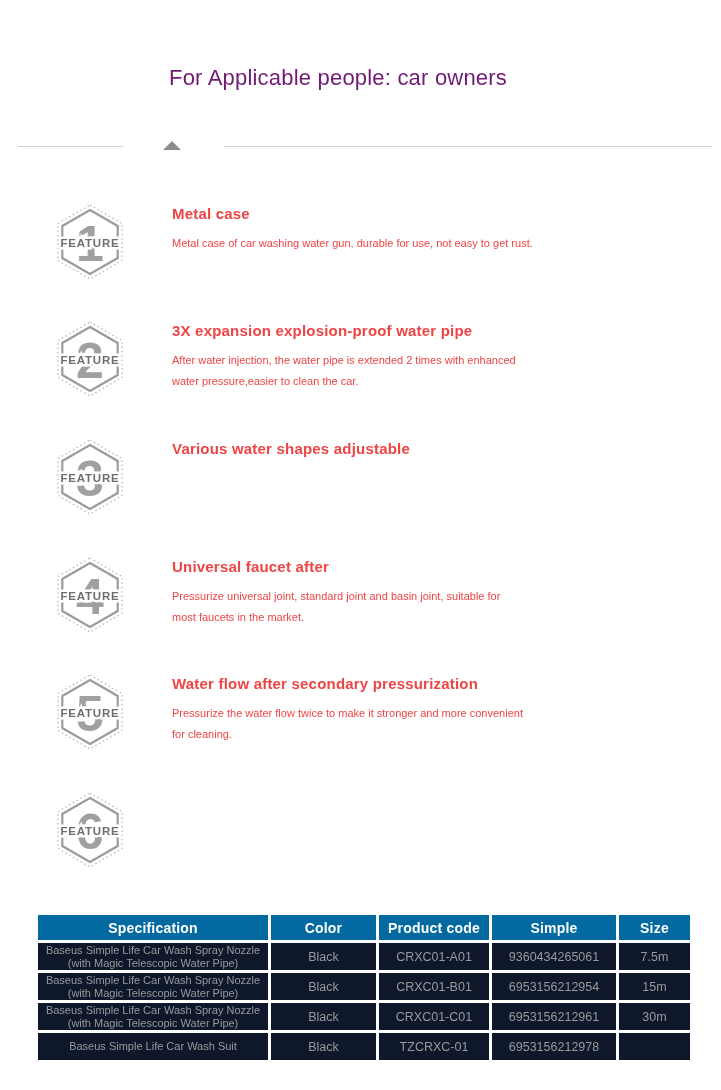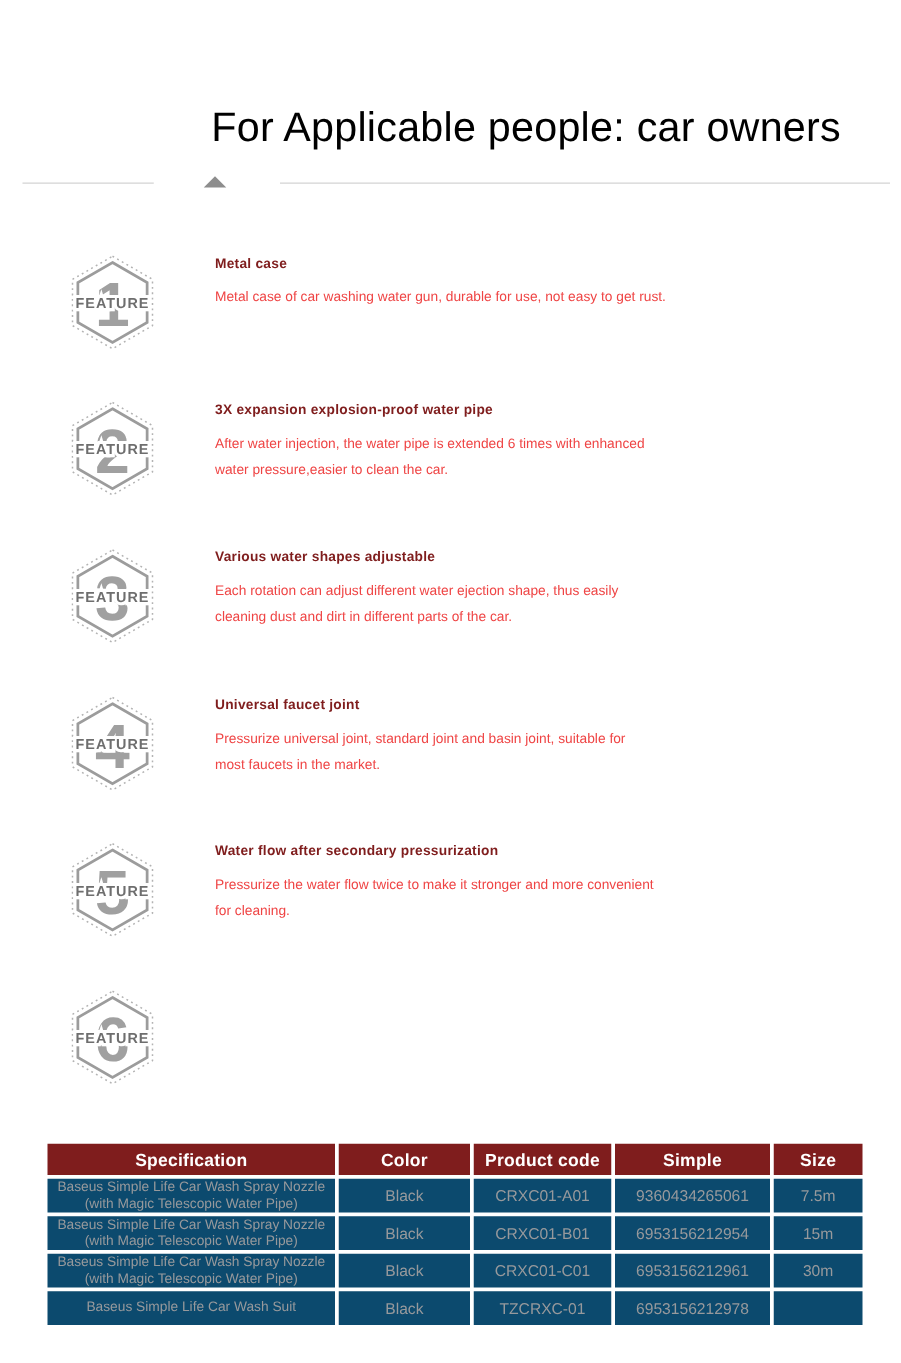--- a/index.html
+++ b/index.html
@@ -1,46 +1,46 @@
 <!DOCTYPE html>
 <html><head>
 <meta charset="utf-8">
 <style>
   html,body{margin:0;padding:0;background:#ffffff;}
   body{font-family:"Liberation Sans",sans-serif;}
   .page{position:relative;width:721px;height:1090px;background:#ffffff;overflow:hidden;}
 
   
-  .page-title{position:absolute;left:169px;top:83px;margin:0;font-size:33px;font-weight:normal;color:#000000;letter-spacing:0.2px;}
+  .page-title{position:absolute;left:169px;top:65px;margin:0;font-size:22px;font-weight:normal;color:#701a75;letter-spacing:0.2px;}
 
   
   .divider-line-left{position:absolute;left:18px;top:146px;width:105px;height:1px;background:#d3d3d3;}
   .divider-triangle{position:absolute;left:163px;top:141px;width:0;height:0;
     border-left:9px solid transparent;border-right:9px solid transparent;border-bottom:9px solid #8d8d8d;}
   .divider-line-right{position:absolute;left:224px;top:146px;width:488px;height:1px;background:#d3d3d3;}
 
   
   .feature-row{position:absolute;left:52px;display:flex;align-items:flex-start;}
   .feature-row.f0{top:203px}
   .feature-row.f1{top:320px}
   .feature-row.f2{top:438px}
   .feature-row.f3{top:556px}
   .feature-row.f4{top:673px}
   .feature-row.f5{top:791px}
   .badge{flex:none;width:76px;height:78px;}
   .feature-text{margin-left:44px;padding-top:2px;}
-  .feature-heading{margin:0 0 11px 0;font-size:11px;font-weight:bold;color:#7f1d1d;letter-spacing:0.2px;}
+  .feature-heading{margin:0 0 11px 0;font-size:15px;font-weight:bold;color:#ef4444;letter-spacing:0.2px;}
   .feature-desc{margin:0;font-size:11px;line-height:21px;color:#ef4444;white-space:pre;}
 
   
   .spec-table{position:absolute;left:38px;top:915px;display:grid;
     grid-template-columns:230px 105px 110px 124px 71px;gap:3px;background:#ffffff;}
-  .th{background:#7f1d1d;color:#ffffff;font-size:14px;font-weight:bold;height:25px;
+  .th{background:#0369a1;color:#ffffff;font-size:14px;font-weight:bold;height:25px;
     display:flex;align-items:center;justify-content:center;letter-spacing:0.2px;}
-  .td{background:#0c4a6e;color:#97999c;font-size:12.5px;height:27px;
+  .td{background:#0f172a;color:#97999c;font-size:12.5px;height:27px;
     display:flex;align-items:center;justify-content:center;text-align:center;}
   .td.spec{font-size:11px;line-height:12.5px;white-space:pre-line;}
 </style>
 </head>
 <body>
 
 <div class="page">
 
   <h1 class="page-title">For Applicable people: car owners</h1>
 
@@ -63,48 +63,46 @@
 
   <div class="feature-row f1">
     <svg class="badge" viewBox="0 0 76 78">
       <polygon points="38,2 70,20.5 70,57.5 38,76 6,57.5 6,20.5" fill="none" stroke="#b3b3b3" stroke-width="1.2" stroke-dasharray="1.5 2.8"></polygon>
       <polygon points="38,7 65.7,23 65.7,55 38,71 10.3,55 10.3,23" fill="#ffffff" stroke="#9c9c9c" stroke-width="2.2"></polygon>
       <text x="38" y="58" text-anchor="middle" font-size="50" font-weight="bold" fill="#a0a0a0">2</text>
       <text x="38" y="43.5" text-anchor="middle" font-size="11.5" font-weight="bold" fill="#6e6e6e" letter-spacing="0.8" stroke="#ffffff" stroke-width="5" paint-order="stroke">FEATURE</text>
     </svg>
     <div class="feature-text">
       <h2 class="feature-heading">3X expansion explosion-proof water pipe</h2>
-      <p class="feature-desc">After water injection, the water pipe is extended 6 times with enhanced
+      <p class="feature-desc">After water injection, the water pipe is extended 2 times with enhanced
 water pressure,easier to clean the car.</p>
     </div>
   </div>
 
   <div class="feature-row f2">
     <svg class="badge" viewBox="0 0 76 78">
       <polygon points="38,2 70,20.5 70,57.5 38,76 6,57.5 6,20.5" fill="none" stroke="#b3b3b3" stroke-width="1.2" stroke-dasharray="1.5 2.8"></polygon>
       <polygon points="38,7 65.7,23 65.7,55 38,71 10.3,55 10.3,23" fill="#ffffff" stroke="#9c9c9c" stroke-width="2.2"></polygon>
       <text x="38" y="58" text-anchor="middle" font-size="50" font-weight="bold" fill="#a0a0a0">3</text>
       <text x="38" y="43.5" text-anchor="middle" font-size="11.5" font-weight="bold" fill="#6e6e6e" letter-spacing="0.8" stroke="#ffffff" stroke-width="5" paint-order="stroke">FEATURE</text>
     </svg>
     <div class="feature-text">
       <h2 class="feature-heading">Various water shapes adjustable</h2>
-      <p class="feature-desc">Each rotation can adjust different water ejection shape, thus easily
-cleaning dust and dirt in different parts of the car.</p>
     </div>
   </div>
 
   <div class="feature-row f3">
     <svg class="badge" viewBox="0 0 76 78">
       <polygon points="38,2 70,20.5 70,57.5 38,76 6,57.5 6,20.5" fill="none" stroke="#b3b3b3" stroke-width="1.2" stroke-dasharray="1.5 2.8"></polygon>
       <polygon points="38,7 65.7,23 65.7,55 38,71 10.3,55 10.3,23" fill="#ffffff" stroke="#9c9c9c" stroke-width="2.2"></polygon>
       <text x="38" y="58" text-anchor="middle" font-size="50" font-weight="bold" fill="#a0a0a0">4</text>
       <text x="38" y="43.5" text-anchor="middle" font-size="11.5" font-weight="bold" fill="#6e6e6e" letter-spacing="0.8" stroke="#ffffff" stroke-width="5" paint-order="stroke">FEATURE</text>
     </svg>
     <div class="feature-text">
-      <h2 class="feature-heading">Universal faucet joint</h2>
+      <h2 class="feature-heading">Universal faucet after</h2>
       <p class="feature-desc">Pressurize universal joint, standard joint and basin joint, suitable for
 most faucets in the market.</p>
     </div>
   </div>
 
   <div class="feature-row f4">
     <svg class="badge" viewBox="0 0 76 78">
       <polygon points="38,2 70,20.5 70,57.5 38,76 6,57.5 6,20.5" fill="none" stroke="#b3b3b3" stroke-width="1.2" stroke-dasharray="1.5 2.8"></polygon>
       <polygon points="38,7 65.7,23 65.7,55 38,71 10.3,55 10.3,23" fill="#ffffff" stroke="#9c9c9c" stroke-width="2.2"></polygon>
       <text x="38" y="58" text-anchor="middle" font-size="50" font-weight="bold" fill="#a0a0a0">5</text>

